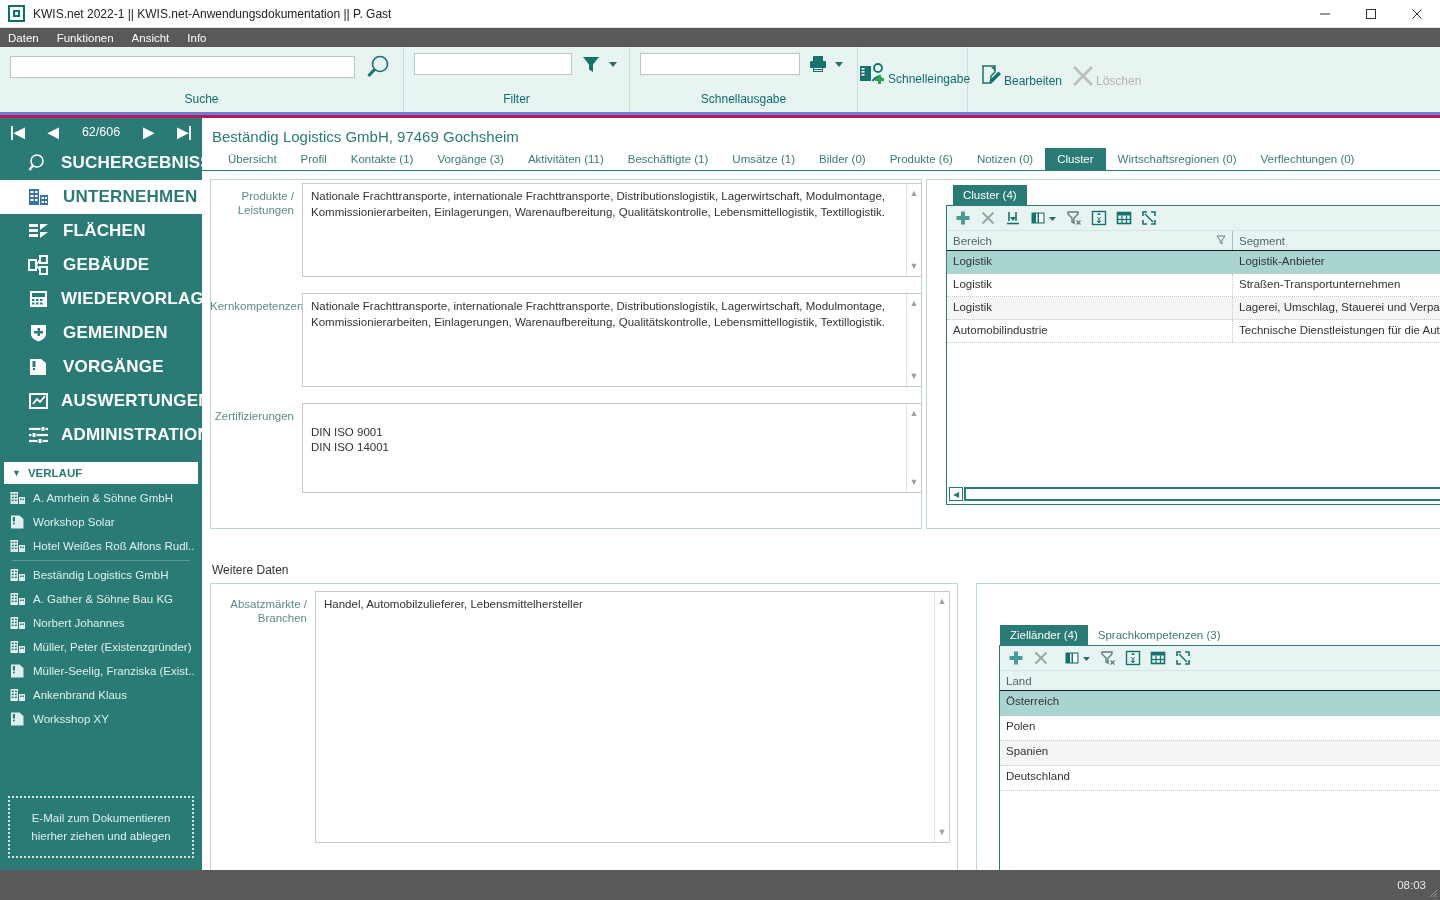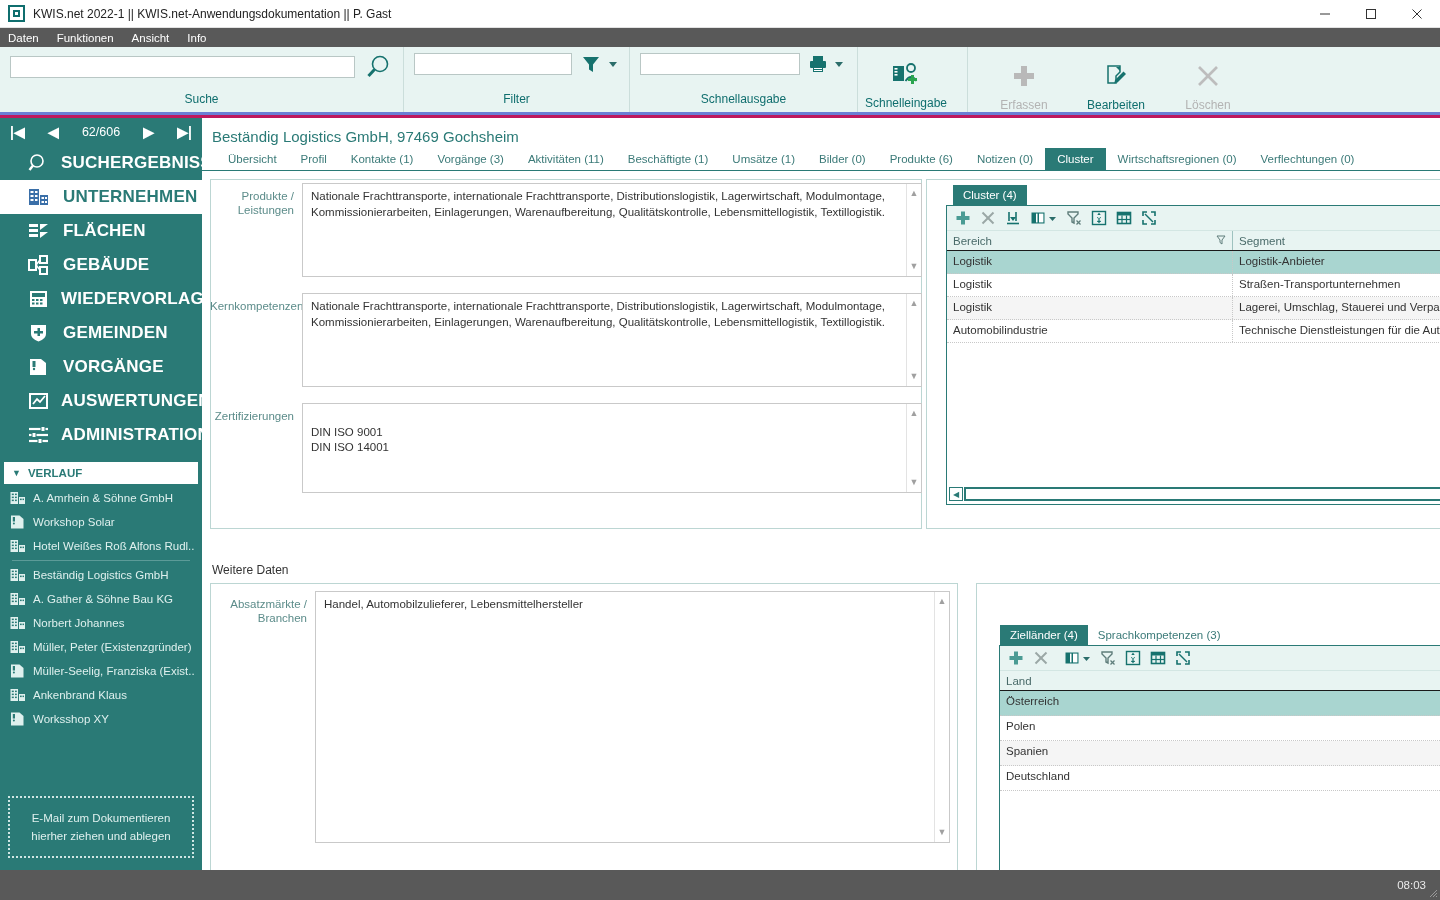--- a/index.html
+++ b/index.html
@@ -38,21 +38,21 @@
   .ribbon{ height:68px; background:#e8f4f2; display:flex; align-items:stretch;
     border-bottom:3px solid #6b7ed4; position:relative; }
   .rgroup{ display:flex; flex-direction:column; justify-content:space-between;
     border-right:1px solid #cbdedb; padding:6px 0 2px 0; }
   .rgroup .rowtop{ display:flex; align-items:center; padding:0 10px; }
   .rgroup .rlabel{ text-align:center; color:#0f6e6e; font-size:12px; padding-bottom:4px;}
   .tinput{ height:22px; border:1px solid #b9c7c5; background:#fff; }
   .icobtn{ display:flex;align-items:center;justify-content:center; }
   .caret{ width:0;height:0;border-left:4px solid transparent;border-right:4px solid transparent;
     border-top:5px solid #2b6d6a; margin-left:7px; }
-  .bigbtn{ display:flex;flex-direction:column;align-items:center;justify-content:flex-start;
+  .bigbtn{ display:flex;flex-direction:row;align-items:center;justify-content:flex-start;
     width:92px;padding-top:8px;text-align:center; }
   .bigbtn .lbl{ margin-top:6px;font-size:12px;color:#0f6e6e; }
   .bigbtn.dis .lbl{ color:#b3b3b3; }
 
   
   .sidebar{ position:absolute;left:0;top:118px;width:202px;height:752px;background:#2a7a76; }
   .nav-pager{ height:28px;display:flex;align-items:center;justify-content:space-between;
     padding:0 10px;color:#fff;font-size:12px; }
   .nav-pager .pg{ font-size:12.5px;color:#fff; }
   .nav-pager .ar{ font-size:14px;font-weight:bold;cursor:pointer;color:#fff; }
@@ -214,29 +214,20 @@
             <rect x="20" y="14" width="3" height="9" fill="#2aa44f"></rect>
           </svg>
         </span>
         <span class="lbl">Schnelleingabe</span>
       </div>
       <div></div>
     </div>
 
     <div class="rgroup" style="border-right:none;flex:1;">
       <div class="rowtop" style="align-items:flex-start;padding-top:2px;">
-        <div class="bigbtn dis">
-          <span>
-            <svg width="26" height="26" viewBox="0 0 26 26">
-              <rect x="10" y="3" width="6" height="20" fill="#b9b9b9"></rect>
-              <rect x="3" y="10" width="20" height="6" fill="#b9b9b9"></rect>
-            </svg>
-          </span>
-          <span class="lbl">Erfassen</span>
-        </div>
         <div class="bigbtn">
           <span>
             <svg width="26" height="26" viewBox="0 0 26 26">
               <path d="M5 3 h12 v6 l-4 4 v7 H5 Z" fill="none" stroke="#16726e" stroke-width="1.5"></path>
               <path d="M13 4 l4 0 l0 4 z" fill="#16726e"></path>
               <path d="M12 17 l8.5 -8.5 l2.5 2.5 l-8.5 8.5 l-3.2 0.8 z" fill="#16726e"></path>
             </svg>
           </span>
           <span class="lbl">Bearbeiten</span>
         </div>

